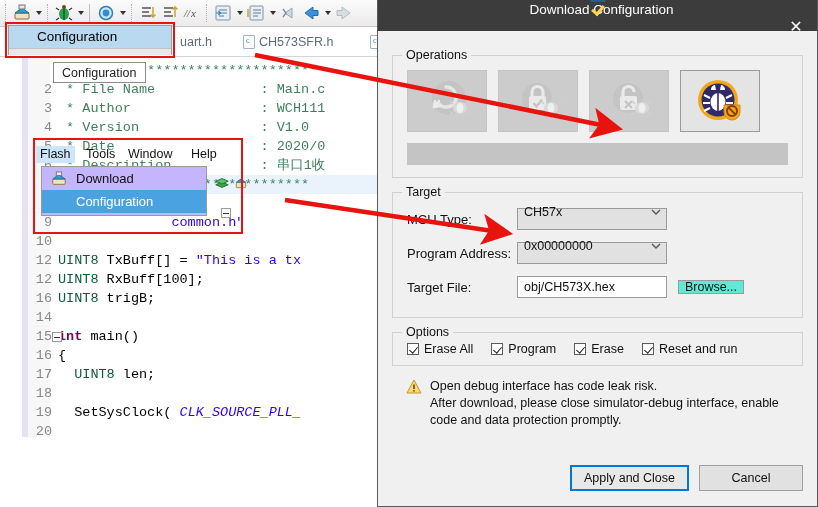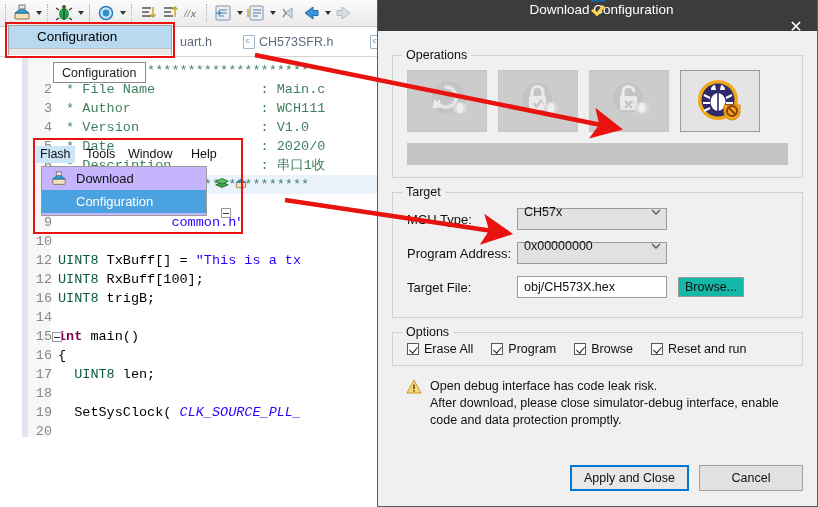--- a/index.html
+++ b/index.html
@@ -111,21 +111,21 @@
   .combo {
     width:150px; height:22px; background:#e1e1e1; border:1px solid #9a9a9a;
     display:flex; align-items:center; padding:0 4px 15px 6px; font-size:12.5px; color:#111;
   }
   .combo .cv { flex:1; }
   .txtinput {
     width:150px; height:22px; background:#ffffff; border:1px solid #9a9a9a;
     display:flex; align-items:center; padding:0 6px; font-size:12.5px; color:#111;
   }
   .browsebtn {
-    margin-left:11px; width:66px; height:20px; background:#14b8a6; border:1px solid #9a9a9a;
+    margin-left:11px; width:66px; height:14px; background:#5eead4; border:1px solid #9a9a9a;
     display:flex; align-items:center; justify-content:center; font-size:12.5px; color:#111;
   }
   .opt-row { display:flex; align-items:center; padding:9px 0 9px 14px; gap:18px;}
   .chk { display:flex; align-items:center; gap:5px; font-size:12.5px; color:#111;}
   .chkbox { width:12px;height:12px;border:1px solid #5a5a5a; background:#fff; position:relative;}
   .chkbox::after{content:"";position:absolute;left:3px;top:1px;width:4px;height:7px;
      border:solid #1b1b1b;border-width:0 1.6px 1.6px 0; transform:rotate(40deg);}
 
   .warn { display:flex; gap:8px; padding:12px 14px 0 14px; }
   .warn .wicon { width:16px;height:15px;flex:0 0 16px; position:relative; margin-top:1px;}
@@ -466,21 +466,21 @@
           <label class="chk">
             <span class="chkbox"></span>
             <span>Erase All</span>
           </label>
           <label class="chk">
             <span class="chkbox"></span>
             <span>Program</span>
           </label>
           <label class="chk">
             <span class="chkbox"></span>
-            <span>Browse</span>
+            <span>Erase</span>
           </label>
           <label class="chk">
             <span class="chkbox"></span>
             <span>Reset and run</span>
           </label>
         </div>
       </div>
 
       <div class="warn">
         <span class="wicon">

